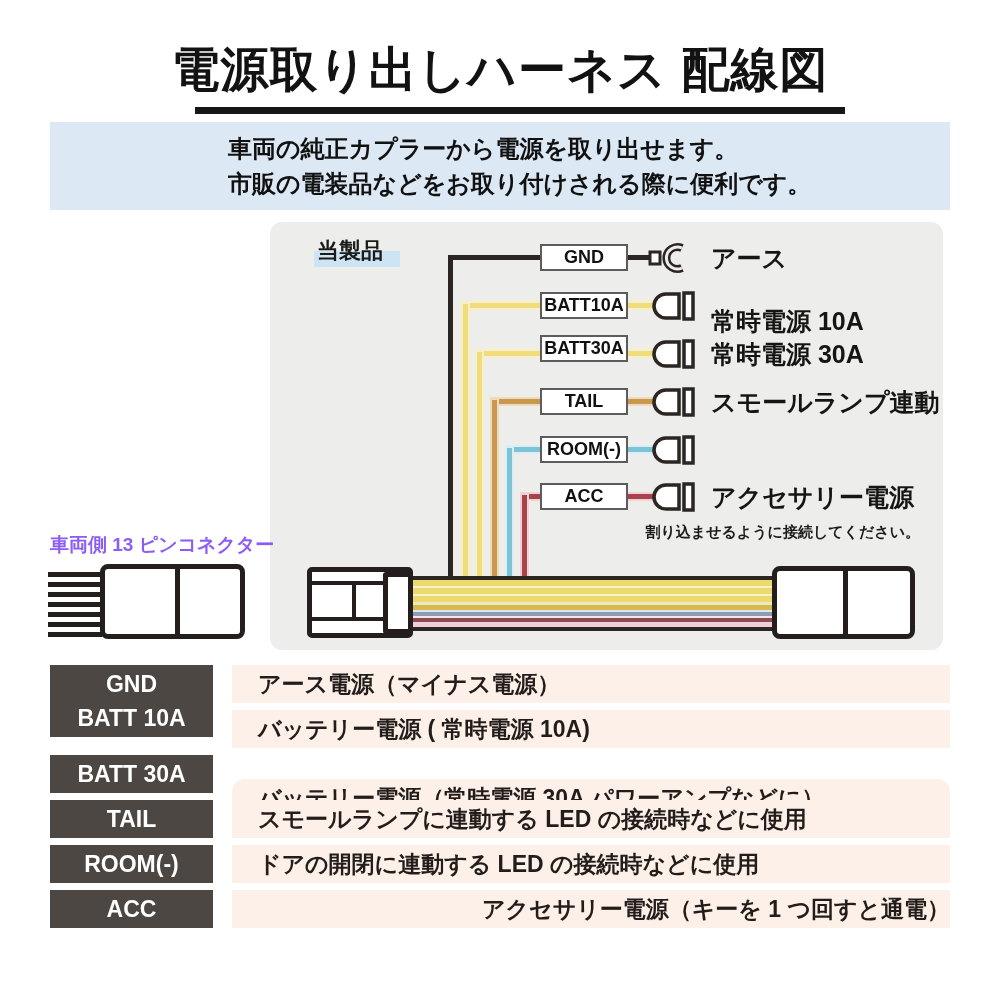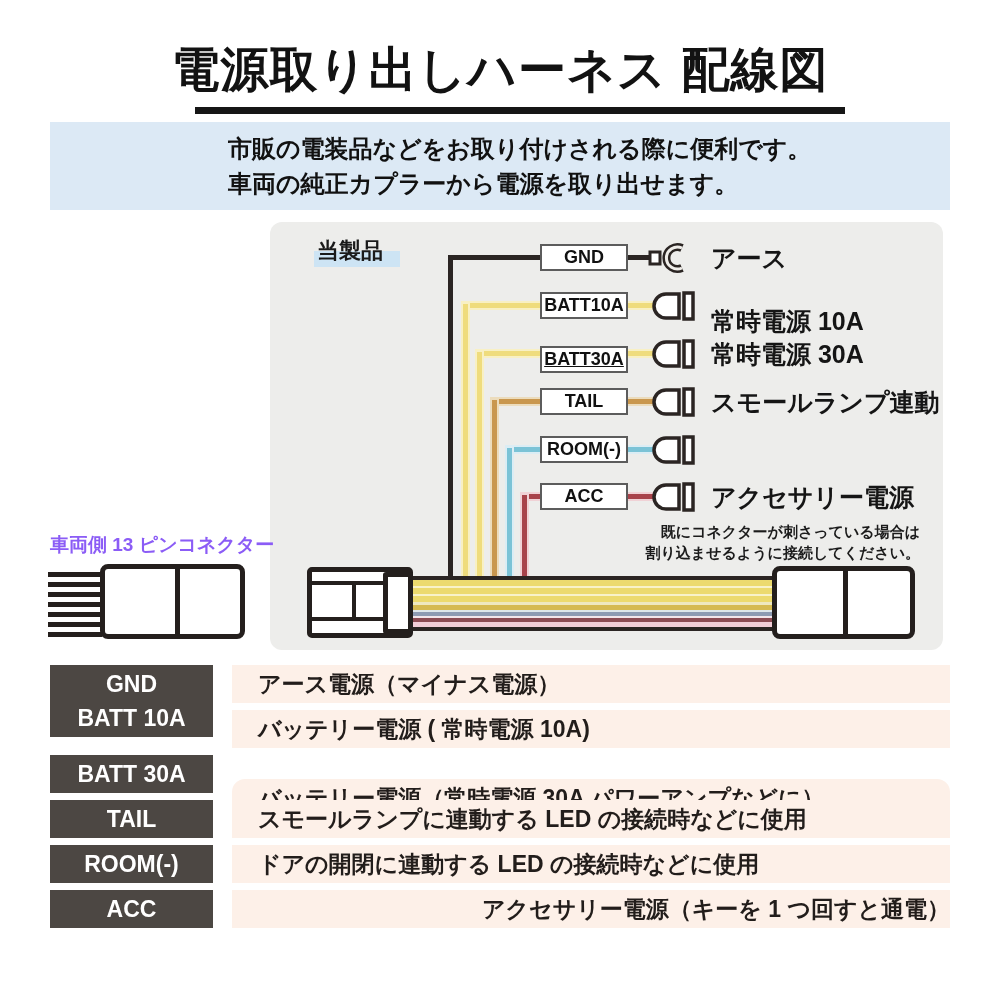--- a/index.html
+++ b/index.html
@@ -58,22 +58,22 @@
 </style>
 </head>
 <body>
 
 <div id="app">
 
   <div class="abs title">電源取り出しハーネス 配線図</div>
   <div class="abs title-underline"></div>
   <div class="abs intro-box"></div>
   <div class="abs intro-text">
+    <div>車両の純正カプラーから電源を取り出せます。</div>
     <div>市販の電装品などをお取り付けされる際に便利です。</div>
-    <div>車両の純正カプラーから電源を取り出せます。</div>
   </div>
 
   <div class="abs panel"></div>
   <div class="abs product-hl"></div>
   <div class="abs product-label">当製品</div>
 
   <div class="abs hwire wire-gnd" style="left:448px;top:255px;width:94px;height:5px;"></div>
   <div class="abs vwire wire-gnd" style="left:448px;top:256px;width:5px;height:323px;"></div>
   <div class="abs hwire wire-gnd" style="left:628px;top:255px;width:26px;height:5px;"></div>
   <div class="abs tagbox" style="top:244px;">GND</div>
@@ -90,21 +90,21 @@
   <div class="abs tagbox" style="top:292px;">BATT10A</div>
   <svg class="abs" style="left:650px;top:291px;" width="46" height="30" viewBox="0 0 46 30">
     <path d="M 16,3 h 13 v 24 h -13 a 12,12 0 0 1 0,-24 z" fill="#fff" stroke="#2b2523" stroke-width="3.5"></path>
     <rect x="34" y="2" width="9" height="26" fill="#fff" stroke="#2b2523" stroke-width="3.5"></rect>
   </svg>
   <div class="abs wlabel" style="top:291px;margin-top:15px;">常時電源 10A</div>
 
   <div class="abs hwire wire-batt" style="left:477px;top:351px;width:65px;height:5px;"></div>
   <div class="abs vwire wire-batt" style="left:477px;top:352px;width:5px;height:245px;"></div>
   <div class="abs hwire wire-batt" style="left:628px;top:351px;width:26px;height:5px;"></div>
-  <div class="abs tagbox" style="top:346px;text-decoration:underline;">BATT30A</div>
+  <div class="abs tagbox" style="top:335px;">BATT30A</div>
   <svg class="abs" style="left:650px;top:339px;" width="46" height="30" viewBox="0 0 46 30">
     <path d="M 16,3 h 13 v 24 h -13 a 12,12 0 0 1 0,-24 z" fill="#fff" stroke="#2b2523" stroke-width="3.5"></path>
     <rect x="34" y="2" width="9" height="26" fill="#fff" stroke="#2b2523" stroke-width="3.5"></rect>
   </svg>
   <div class="abs wlabel" style="top:339px;text-align:center;">常時電源 30A</div>
 
   <div class="abs hwire wire-tail" style="left:492px;top:399px;width:50px;height:5px;"></div>
   <div class="abs vwire wire-tail" style="left:492px;top:400px;width:5px;height:206px;"></div>
   <div class="abs hwire wire-tail" style="left:628px;top:399px;width:26px;height:5px;"></div>
   <div class="abs tagbox" style="top:388px;">TAIL</div>
@@ -127,21 +127,20 @@
   <div class="abs vwire wire-acc" style="left:522px;top:495px;width:5px;height:125px;"></div>
   <div class="abs hwire wire-acc" style="left:628px;top:494px;width:26px;height:5px;"></div>
   <div class="abs tagbox" style="top:483px;">ACC</div>
   <svg class="abs" style="left:650px;top:482px;" width="46" height="30" viewBox="0 0 46 30">
     <path d="M 16,3 h 13 v 24 h -13 a 12,12 0 0 1 0,-24 z" fill="#fff" stroke="#2b2523" stroke-width="3.5"></path>
     <rect x="34" y="2" width="9" height="26" fill="#fff" stroke="#2b2523" stroke-width="3.5"></rect>
   </svg>
   <div class="abs wlabel" style="top:482px;">アクセサリー電源</div>
 
   <div class="abs note">
-    <div>既にコネクターが刺さっている場合は</div>
     <div>割り込ませるように接続してください。</div>
   </div>
 
   <div class="abs veh-label">車両側 13 ピンコネクター</div>
   <div class="abs pinwire" style="top:572px;"></div>
   <div class="abs pinwire" style="top:582px;"></div>
   <div class="abs pinwire" style="top:592px;"></div>
   <div class="abs pinwire" style="top:602px;"></div>
   <div class="abs pinwire" style="top:612px;"></div>
   <div class="abs pinwire" style="top:622px;"></div>

